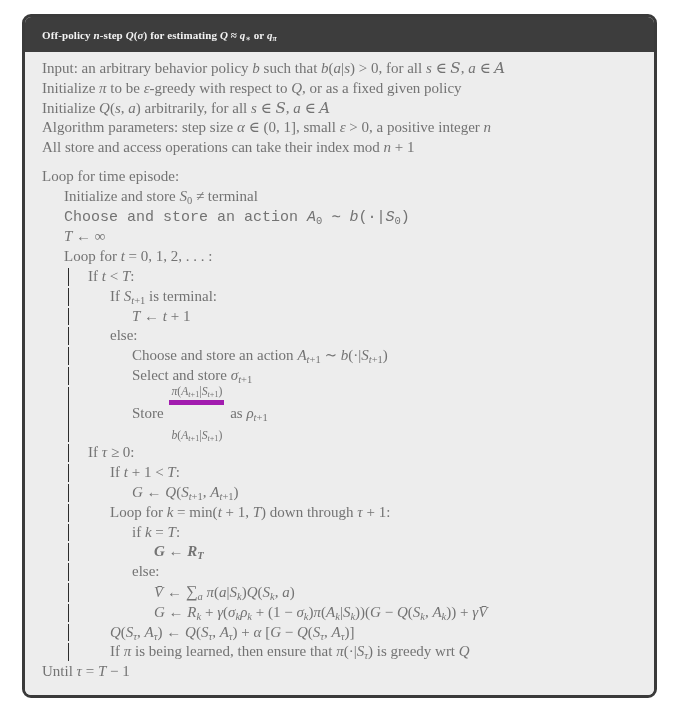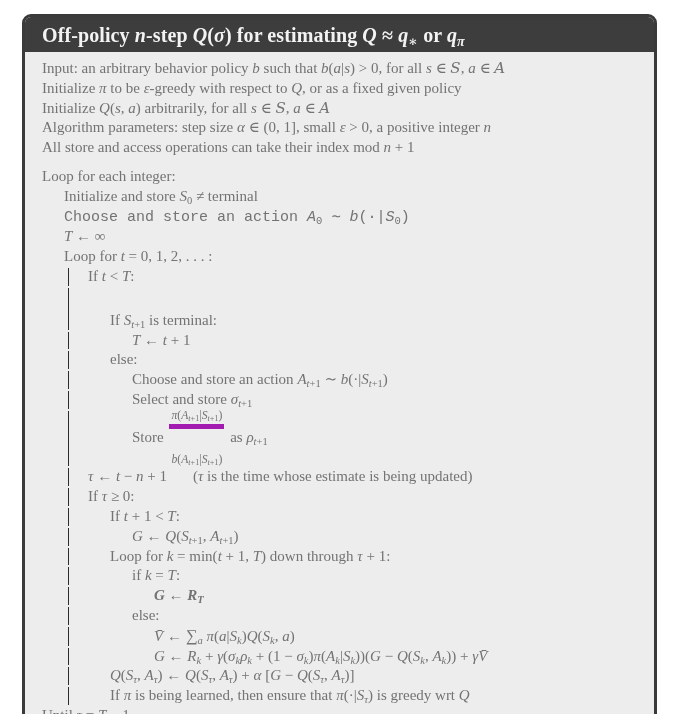--- a/index.html
+++ b/index.html
@@ -20,21 +20,21 @@
     width: 635px;
     border: 3px solid #3a3a3a;
     border-radius: 9px;
     overflow: hidden;
     background: #ededed;
   }
   .algo-header {
     background: #3d3d3d;
     color: #f3f3f3;
     font-weight: bold;
-    font-size: 20px;
+    font-size: 11px;
     line-height: 20px;
     padding: 8px 10px 7px 17px;
     letter-spacing: 0.1px;
   }
   .algo-header sub { font-weight: bold; }
   .algo-body {
     padding: 7px 10px 13px 17px;
     font-size: 15px;
     color: #141414;
     background: #ededed;
@@ -87,36 +87,36 @@
     </div>
     <div class="algo-body" style="background: rgb(237, 237, 237); color: #737373;">
       <div class="preamble-section">
           <div class="algo-line"><span class="line-text" style="padding-left: 0px;">Input: an arbitrary behavior policy <i>b</i> such that <i>b</i>(<i>a</i>|<i>s</i>) &gt; 0, for all <i>s</i> ∈ <span class="cal">S</span>, <i>a</i> ∈ <span class="cal">A</span></span></div>
           <div class="algo-line"><span class="line-text" style="padding-left: 0px;">Initialize <i>π</i> to be <i>ε</i>-greedy with respect to <i>Q</i>, or as a fixed given policy</span></div>
           <div class="algo-line"><span class="line-text" style="padding-left: 0px;">Initialize <i>Q</i>(<i>s</i>, <i>a</i>) arbitrarily, for all <i>s</i> ∈ <span class="cal">S</span>, <i>a</i> ∈ <span class="cal">A</span></span></div>
           <div class="algo-line"><span class="line-text" style="padding-left: 0px;">Algorithm parameters: step size <i>α</i> ∈ (0, 1], small <i>ε</i> &gt; 0, a positive integer <i>n</i></span></div>
           <div class="algo-line"><span class="line-text" style="padding-left: 0px;">All store and access operations can take their index mod <i>n</i> + 1</span></div>
         </div>
       <div class="main-section">
-          <div class="algo-line"><span class="line-text" style="padding-left: 0px;">Loop for each integer:</span></div>
+          <div class="algo-line"><span class="line-text" style="padding-left: 0px;">Loop for time episode:</span></div>
           <div class="algo-line"><span class="line-text" style="padding-left: 22px;">Initialize and store <i>S</i><sub>0</sub> ≠ terminal</span></div>
           <div class="algo-line"><span class="line-text" style="padding-left: 22px; font-family: Liberation Mono, monospace;">Choose and store an action <i>A</i><sub>0</sub> ∼ <i>b</i>(·|<i>S</i><sub>0</sub>)</span></div>
           <div class="algo-line"><span class="line-text" style="padding-left: 22px;"><i>T</i> ← ∞</span></div>
           <div class="algo-line"><span class="line-text" style="padding-left: 22px;">Loop for <i>t</i> = 0, 1, 2, . . . :</span></div>
           <div class="algo-line"><span class="bar"></span><span class="line-text" style="padding-left: 46px;">If <i>t</i> &lt; <i>T</i>:</span></div>
-          <div class="algo-line"><span class="bar"></span><span class="line-text" style="padding-left: 68px; margin-top: 24px;">If <i>S</i><sub><i>t</i>+1</sub> is terminal:</span></div>
+          <div class="algo-line"><span class="bar"></span><span class="line-text" style="padding-left: 68px;">If <i>S</i><sub><i>t</i>+1</sub> is terminal:</span></div>
           <div class="algo-line"><span class="bar"></span><span class="line-text" style="padding-left: 90px;"><i>T</i> ← <i>t</i> + 1</span></div>
           <div class="algo-line"><span class="bar"></span><span class="line-text" style="padding-left: 68px;">else:</span></div>
           <div class="algo-line"><span class="bar"></span><span class="line-text" style="padding-left: 90px;">Choose and store an action <i>A</i><sub><i>t</i>+1</sub> ∼ <i>b</i>(·|<i>S</i><sub><i>t</i>+1</sub>)</span></div>
           <div class="algo-line"><span class="bar"></span><span class="line-text" style="padding-left: 90px;">Select and store <i>σ</i><sub><i>t</i>+1</sub></span></div>
           <div class="algo-line"><span class="bar"></span><span class="line-text" style="padding-left: 90px;">Store <span class="frac">
                 <span class="num"><i>π</i>(<i>A</i><sub><i>t</i>+1</sub>|<i>S</i><sub><i>t</i>+1</sub>)</span>
                 <span class="den"><i>b</i>(<i>A</i><sub><i>t</i>+1</sub>|<i>S</i><sub><i>t</i>+1</sub>)</span>
               </span> as <i>ρ</i><sub><i>t</i>+1</sub></span></div>
-          <div class="algo-line"><span class="bar"></span><span class="line-text" style="padding-left: 46px;"><i>τ</i> ← <i>t</i> − <i>n</i> + 1<span class="gap"></span>(<i>τ</i> is the time whose estimate is being updated)</span></div>
+          <div class="algo-line"><span class="bar"></span></div>
           <div class="algo-line"><span class="bar"></span><span class="line-text" style="padding-left: 46px;">If <i>τ</i> ≥ 0:</span></div>
           <div class="algo-line"><span class="bar"></span><span class="line-text" style="padding-left: 68px;">If <i>t</i> + 1 &lt; <i>T</i>:</span></div>
           <div class="algo-line"><span class="bar"></span><span class="line-text" style="padding-left: 90px;"><i>G</i> ← <i>Q</i>(<i>S</i><sub><i>t</i>+1</sub>, <i>A</i><sub><i>t</i>+1</sub>)</span></div>
           <div class="algo-line"><span class="bar"></span><span class="line-text" style="padding-left: 68px;">Loop for <i>k</i> = min(<i>t</i> + 1, <i>T</i>) down through <i>τ</i> + 1:</span></div>
           <div class="algo-line"><span class="bar"></span><span class="line-text" style="padding-left: 90px;">if <i>k</i> = <i>T</i>:</span></div>
           <div class="algo-line"><span class="bar"></span><span class="line-text" style="padding-left: 112px; font-weight: bold;"><i>G</i> ← <i>R</i><sub><i>T</i></sub></span></div>
           <div class="algo-line"><span class="bar"></span><span class="line-text" style="padding-left: 90px;">else:</span></div>
           <div class="algo-line"><span class="bar"></span><span class="line-text" style="padding-left: 112px;"><i>V̄</i> ← <span class="bigop">∑</span><sub><i>a</i></sub> <i>π</i>(<i>a</i>|<i>S</i><sub><i>k</i></sub>)<i>Q</i>(<i>S</i><sub><i>k</i></sub>, <i>a</i>)</span></div>
           <div class="algo-line"><span class="bar"></span><span class="line-text" style="padding-left: 112px;"><i>G</i> ← <i>R</i><sub><i>k</i></sub> + <i>γ</i>(<i>σ</i><sub><i>k</i></sub><i>ρ</i><sub><i>k</i></sub> + (1 − <i>σ</i><sub><i>k</i></sub>)<i>π</i>(<i>A</i><sub><i>k</i></sub>|<i>S</i><sub><i>k</i></sub>))(<i>G</i> − <i>Q</i>(<i>S</i><sub><i>k</i></sub>, <i>A</i><sub><i>k</i></sub>)) + <i>γ</i><i>V̄</i></span></div>
           <div class="algo-line"><span class="bar"></span><span class="line-text" style="padding-left: 68px;"><i>Q</i>(<i>S</i><sub><i>τ</i></sub>, <i>A</i><sub><i>τ</i></sub>) ← <i>Q</i>(<i>S</i><sub><i>τ</i></sub>, <i>A</i><sub><i>τ</i></sub>) + <i>α</i> [<i>G</i> − <i>Q</i>(<i>S</i><sub><i>τ</i></sub>, <i>A</i><sub><i>τ</i></sub>)]</span></div>

